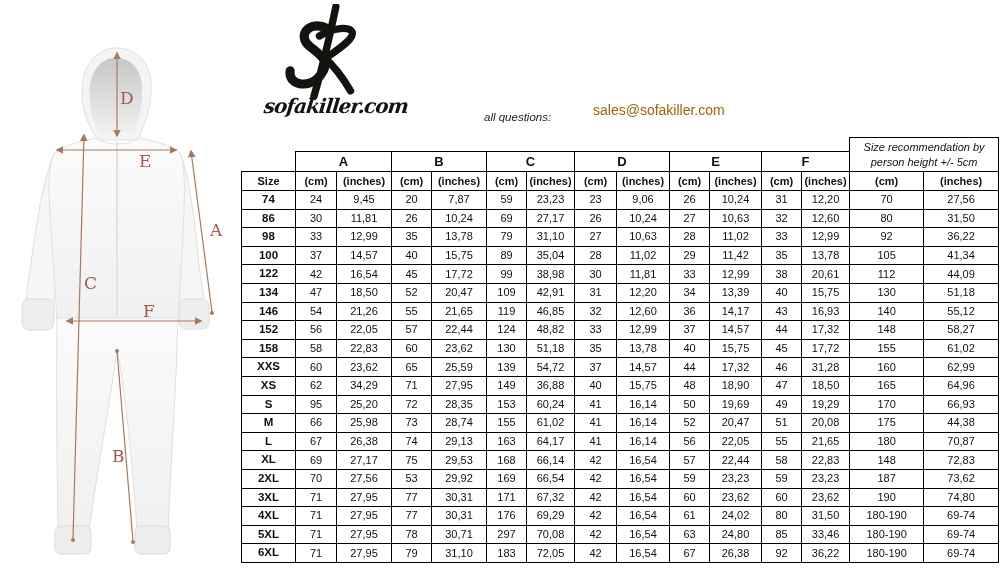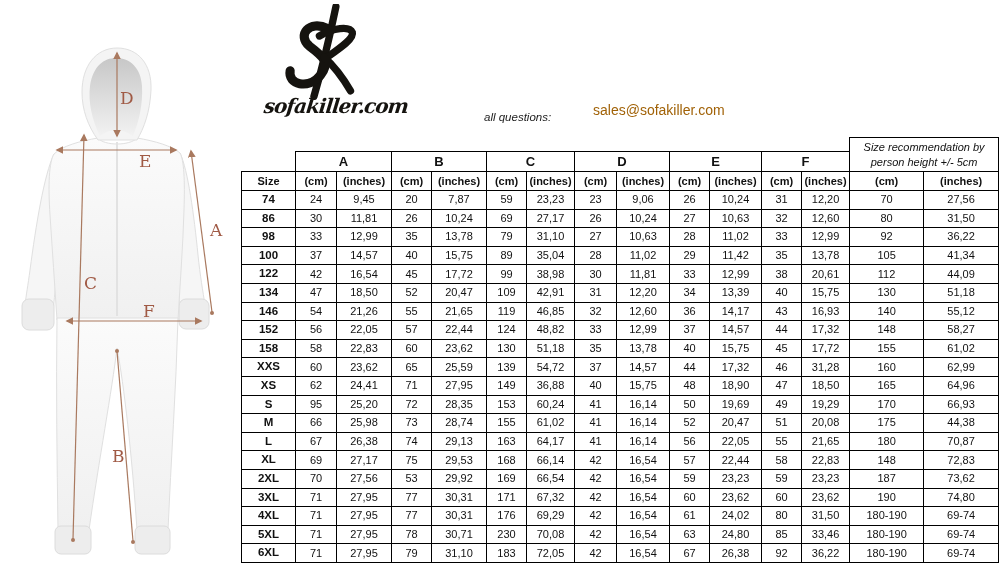--- a/index.html
+++ b/index.html
@@ -342,21 +342,21 @@
           <td>44</td>
           <td>17,32</td>
           <td>46</td>
           <td>31,28</td>
           <td>160</td>
           <td>62,99</td>
         </tr>
         <tr>
           <td class="size">XS</td>
           <td>62</td>
-          <td>24,41</td>
+          <td>34,29</td>
           <td>71</td>
           <td>27,95</td>
           <td>149</td>
           <td>36,88</td>
           <td>40</td>
           <td>15,75</td>
           <td>48</td>
           <td>18,90</td>
           <td>47</td>
           <td>18,50</td>
@@ -481,21 +481,21 @@
           <td>31,50</td>
           <td>180-190</td>
           <td>69-74</td>
         </tr>
         <tr>
           <td class="size">5XL</td>
           <td>71</td>
           <td>27,95</td>
           <td>78</td>
           <td>30,71</td>
-          <td>230</td>
+          <td>297</td>
           <td>70,08</td>
           <td>42</td>
           <td>16,54</td>
           <td>63</td>
           <td>24,80</td>
           <td>85</td>
           <td>33,46</td>
           <td>180-190</td>
           <td>69-74</td>
         </tr>

